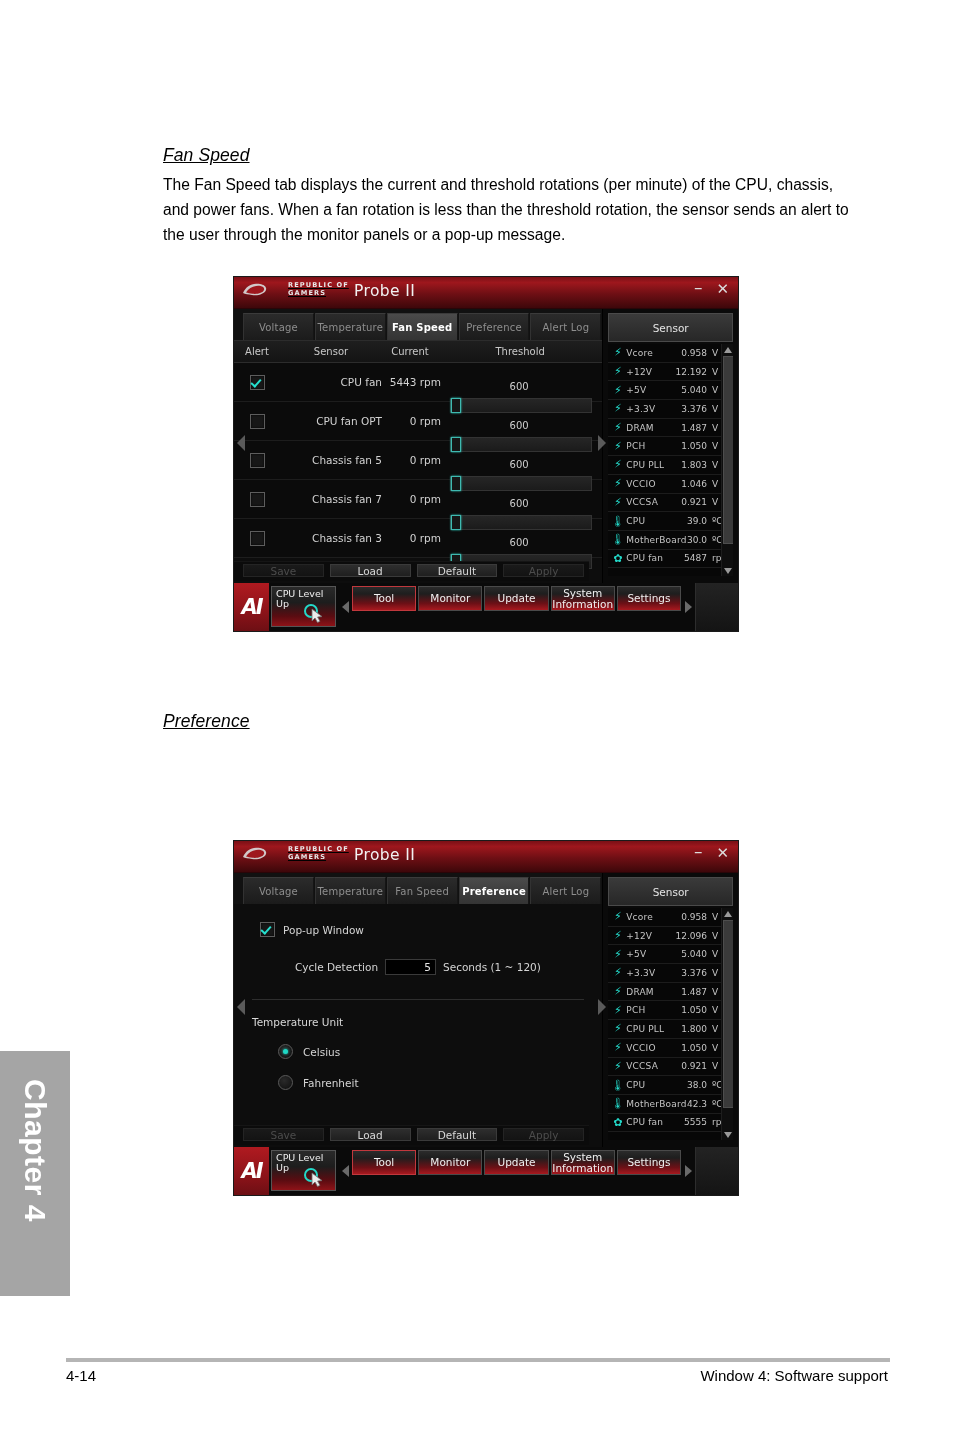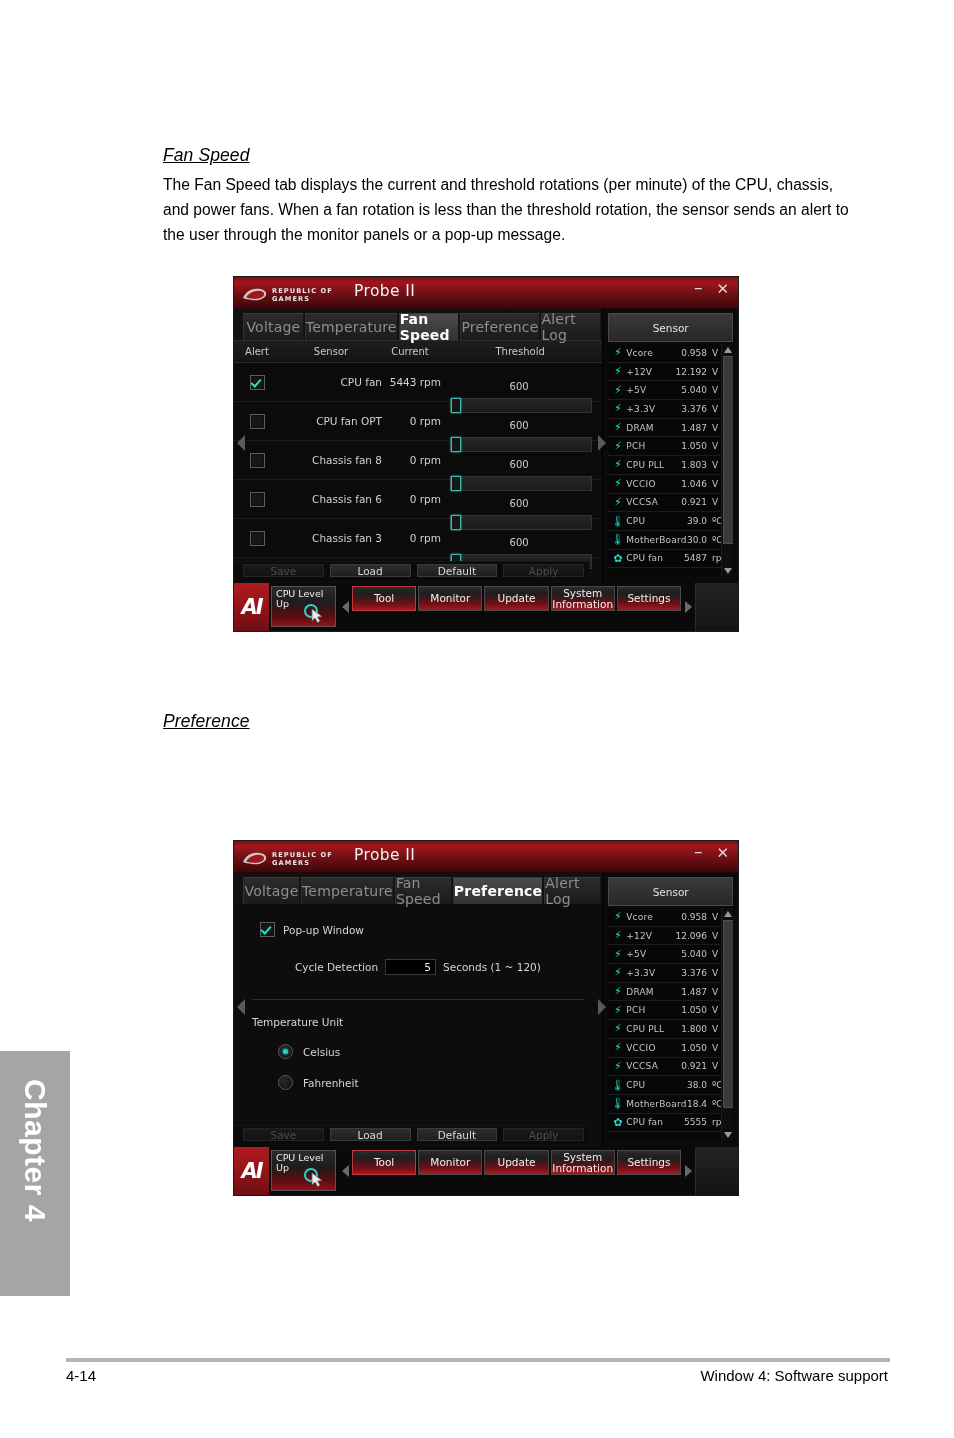--- a/index.html
+++ b/index.html
@@ -45,21 +45,21 @@
   .app.two{left:234px;top:841px;}
 
   
   .titlebar{
     height:31px;position:relative;
     background:linear-gradient(180deg,#7a1016 0%,#9e171d 18%,#6e0f14 55%,#3d070a 100%);
     border-bottom:1px solid #2a0508;
   }
   .rog-logo{
     position:absolute;left:8px;top:5px;width:108px;height:21px;
-    display:flex;align-items:flex-end;gap:4px;
+    display:flex;align-items:flex-start;gap:20px;text-decoration:underline;
   }
   .rog-eye{width:26px;height:16px;position:relative;}
   .rog-eye svg{display:block;}
   .rog-words{display:flex;flex-direction:column;line-height:7.5px;}
   .rog-words b{
     font-size:6.6px;color:#e9e9ea;letter-spacing:1.1px;font-weight:bold;
     font-family:"DejaVu Sans", sans-serif;
   }
   .app-title{
     position:absolute;left:120px;top:5px;color:#f2f2f2;
@@ -72,21 +72,21 @@
   
   .app-body{display:flex;height:274px;background:#0b0b0b;position:relative;}
   .left-pane{width:369px;position:relative;background:#0d0d0d;border-right:1px solid #000;}
   .right-pane{width:135px;position:relative;background:#0a0a0a;}
 
   
   .tabstrip{display:flex;height:27px;background:#111;padding-left:9px;padding-top:4px;}
   .tab{
     flex:1;margin-right:1px;
     background:linear-gradient(180deg,#2b2b2b 0%,#232323 50%,#1b1b1b 100%);
-    color:#8e8e8e;font-size:14px;display:flex;align-items:center;justify-content:center;
+    color:#8e8e8e;font-size:10px;display:flex;align-items:center;justify-content:center;
     border-top:1px solid #3b3b3b;border-left:1px solid #323232;border-right:1px solid #151515;
     cursor:pointer;letter-spacing:.2px;
   }
   .tab.active{
     background:linear-gradient(180deg,#4b4b4b 0%,#3d3d3d 55%,#343434 100%);
     color:#ffffff;font-weight:bold;
   }
 
   
   .colhead{
@@ -317,34 +317,34 @@
             <div class="th-val">600</div>
             <div class="slider">
                 <span class="knob"></span>
               </div>
           </div>
         </div>
         <div class="row">
           <div class="cell-alert">
               <span class="chk"></span>
             </div>
-          <div class="cell-name">Chassis fan 8</div>
+          <div class="cell-name">Chassis fan 5</div>
           <div class="cell-cur">0 rpm</div>
           <div class="cell-th">
             <div class="th-val">600</div>
             <div class="slider">
                 <span class="knob"></span>
               </div>
           </div>
         </div>
         <div class="row">
           <div class="cell-alert">
               <span class="chk"></span>
             </div>
-          <div class="cell-name">Chassis fan 6</div>
+          <div class="cell-name">Chassis fan 7</div>
           <div class="cell-cur">0 rpm</div>
           <div class="cell-th">
             <div class="th-val">600</div>
             <div class="slider">
                 <span class="knob"></span>
               </div>
           </div>
         </div>
         <div class="row">
           <div class="cell-alert">
@@ -631,21 +631,21 @@
           </div>
         <div class="sensor-row">
             <span class="ic">🌡</span>
             <span class="nm">CPU</span>
             <span class="vl">38.0</span>
             <span class="un">ºC</span>
           </div>
         <div class="sensor-row">
             <span class="ic">🌡</span>
             <span class="nm">MotherBoard</span>
-            <span class="vl">18.4</span>
+            <span class="vl">42.3</span>
             <span class="un">ºC</span>
           </div>
         <div class="sensor-row">
             <span class="ic">✿</span>
             <span class="nm">CPU fan</span>
             <span class="vl">5555</span>
             <span class="un">rpm</span>
           </div>
         <div class="sbar">
           <div class="up">

